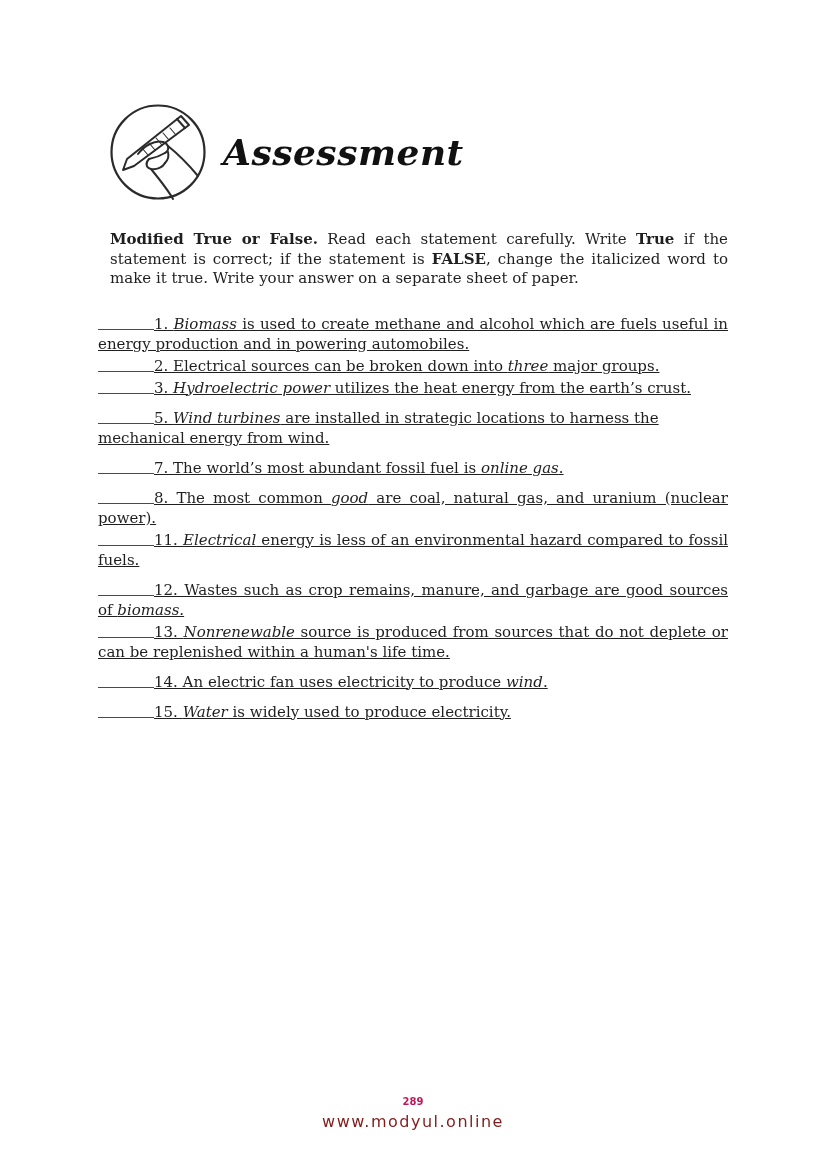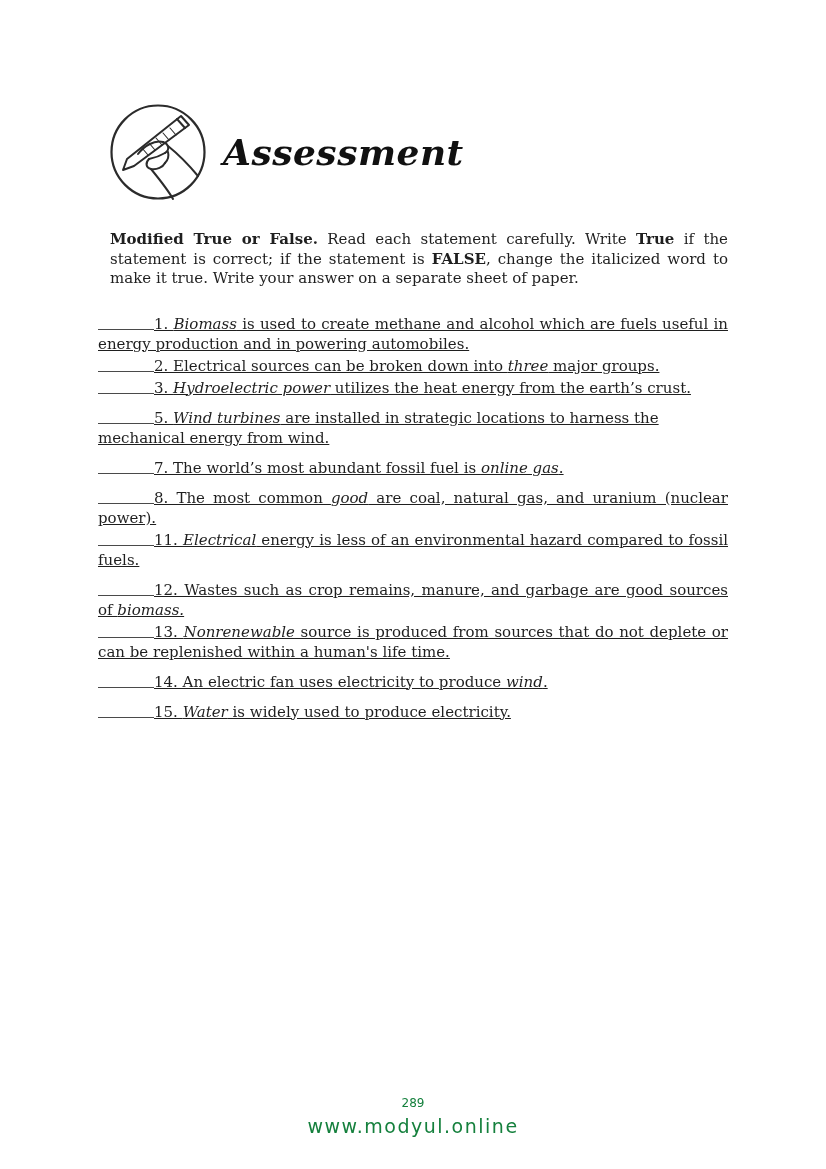--- a/index.html
+++ b/index.html
@@ -58,28 +58,29 @@
     border-bottom: 1.4px solid #4a4a4a;
     transform: translateY(1px);
   }
   .footer {
     position: absolute;
     left: 0; top: 1096px;
     width: 826px;
     text-align: center;
   }
   .page-number {
-    font-size: 12px;
-    color: #15803d;
+    font-size: 10px;
+    color: #be185d;
     font-family: "DejaVu Sans", sans-serif;
+    font-weight: bold;
   }
   .watermark {
     margin-top: 5px;
-    font-size: 19px;
-    color: #15803d;
+    font-size: 16px;
+    color: #7f1d1d;
     font-family: "DejaVu Sans", sans-serif;
     letter-spacing: 1.5px;
   }
 </style>
 </head>
 <body>
 
 <div class="content">
 
   <div class="header">

